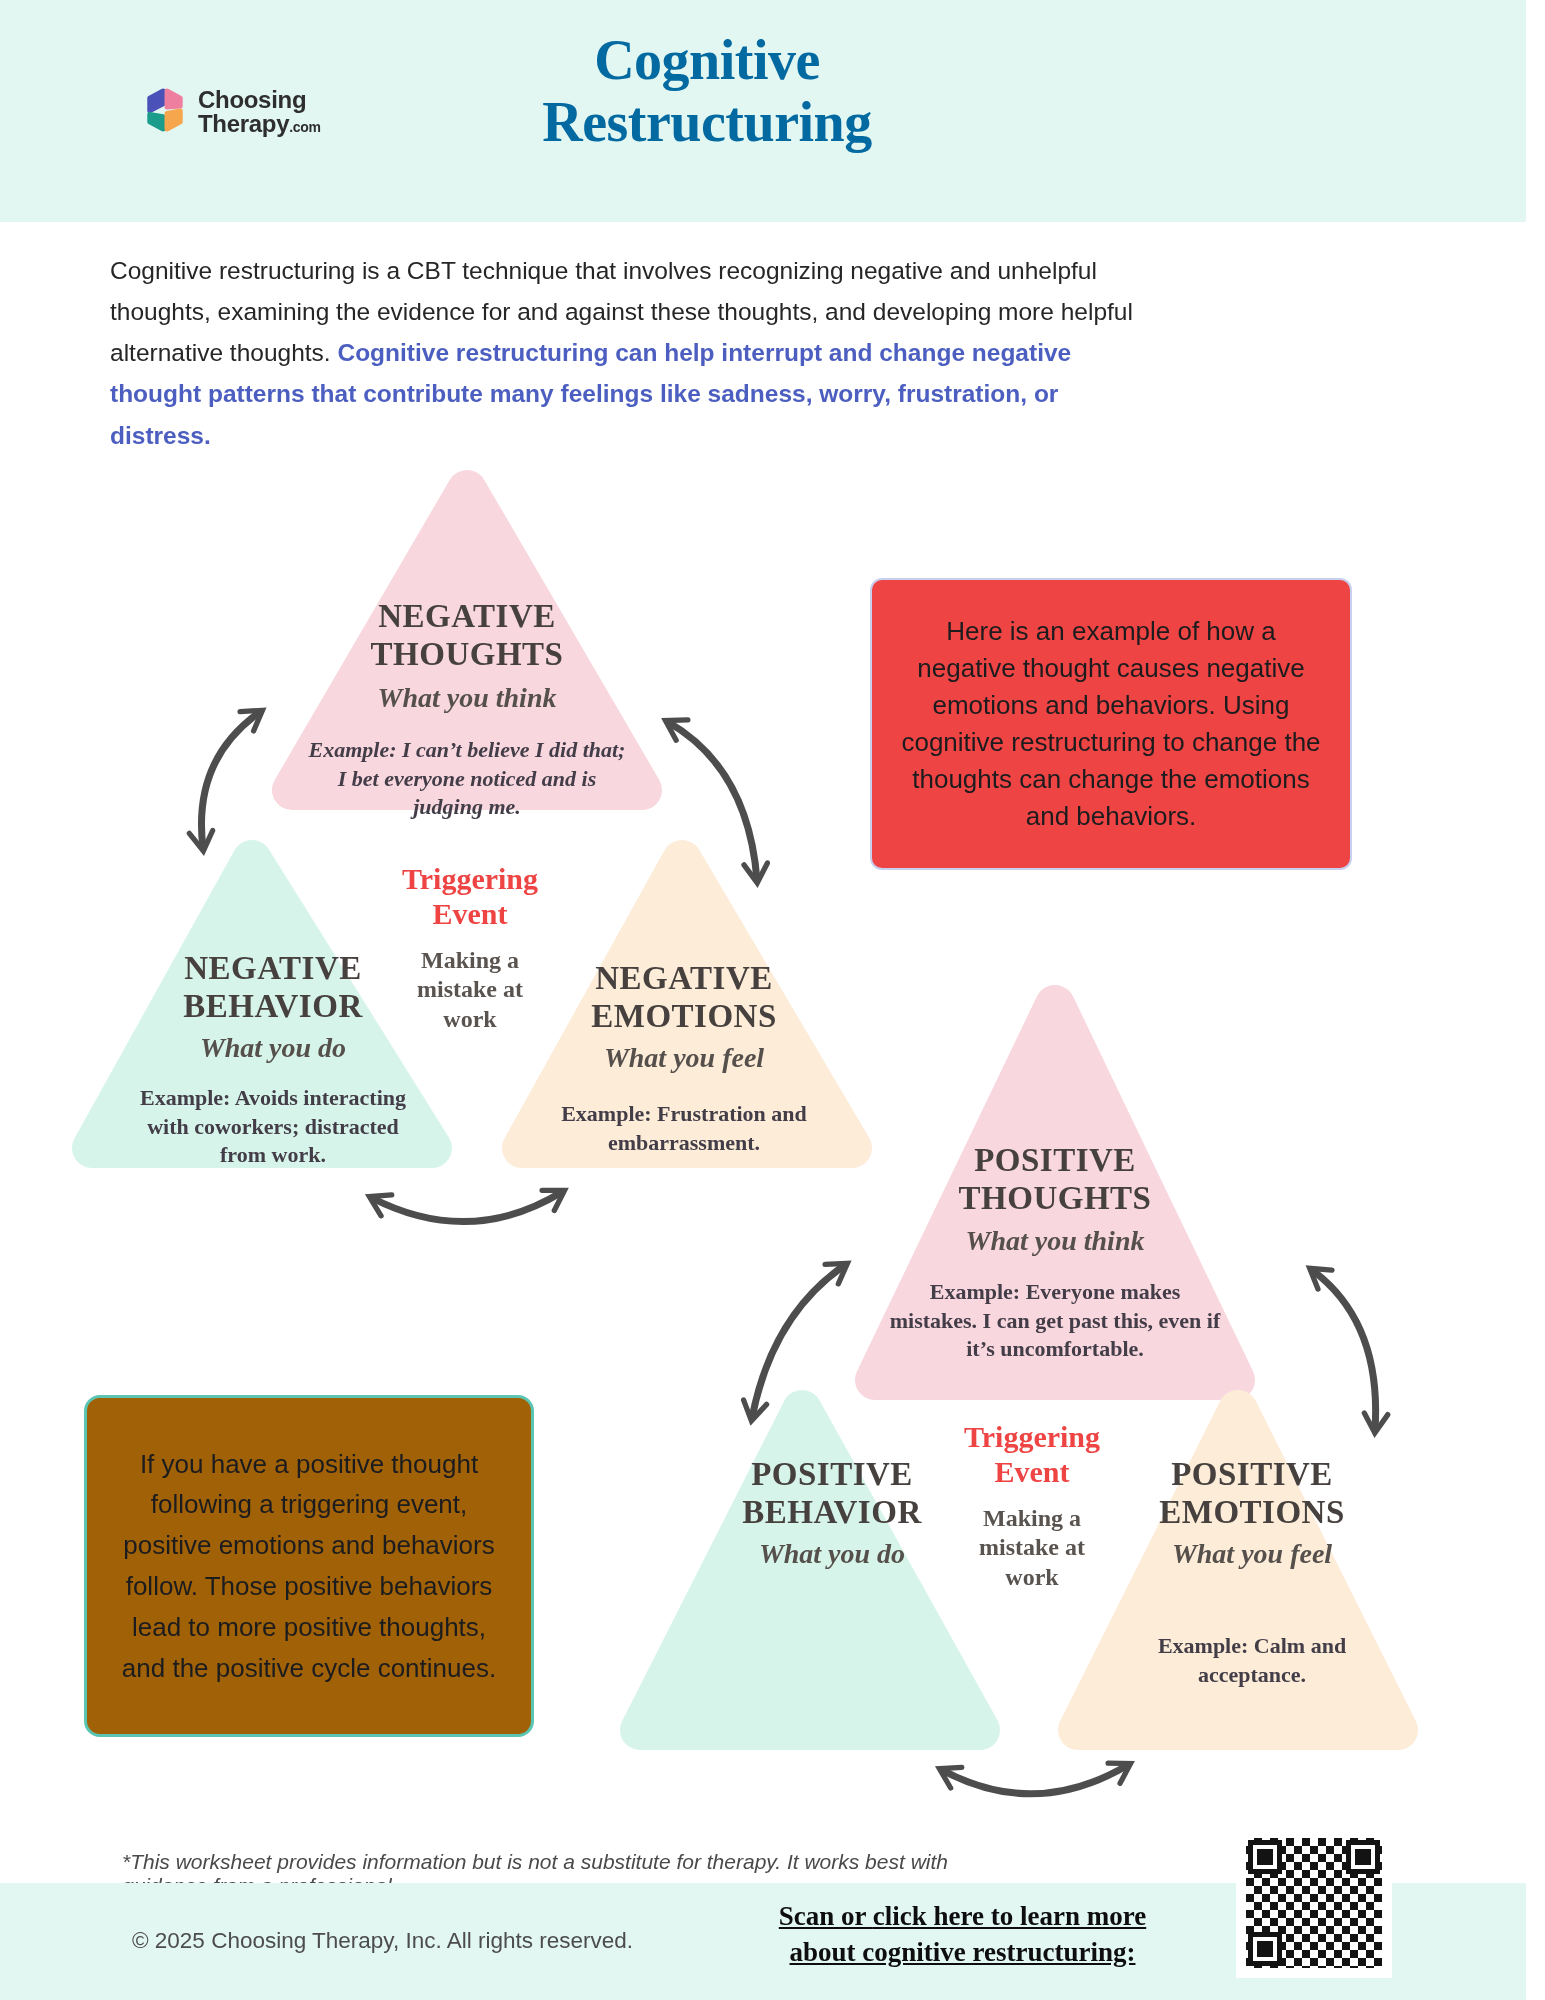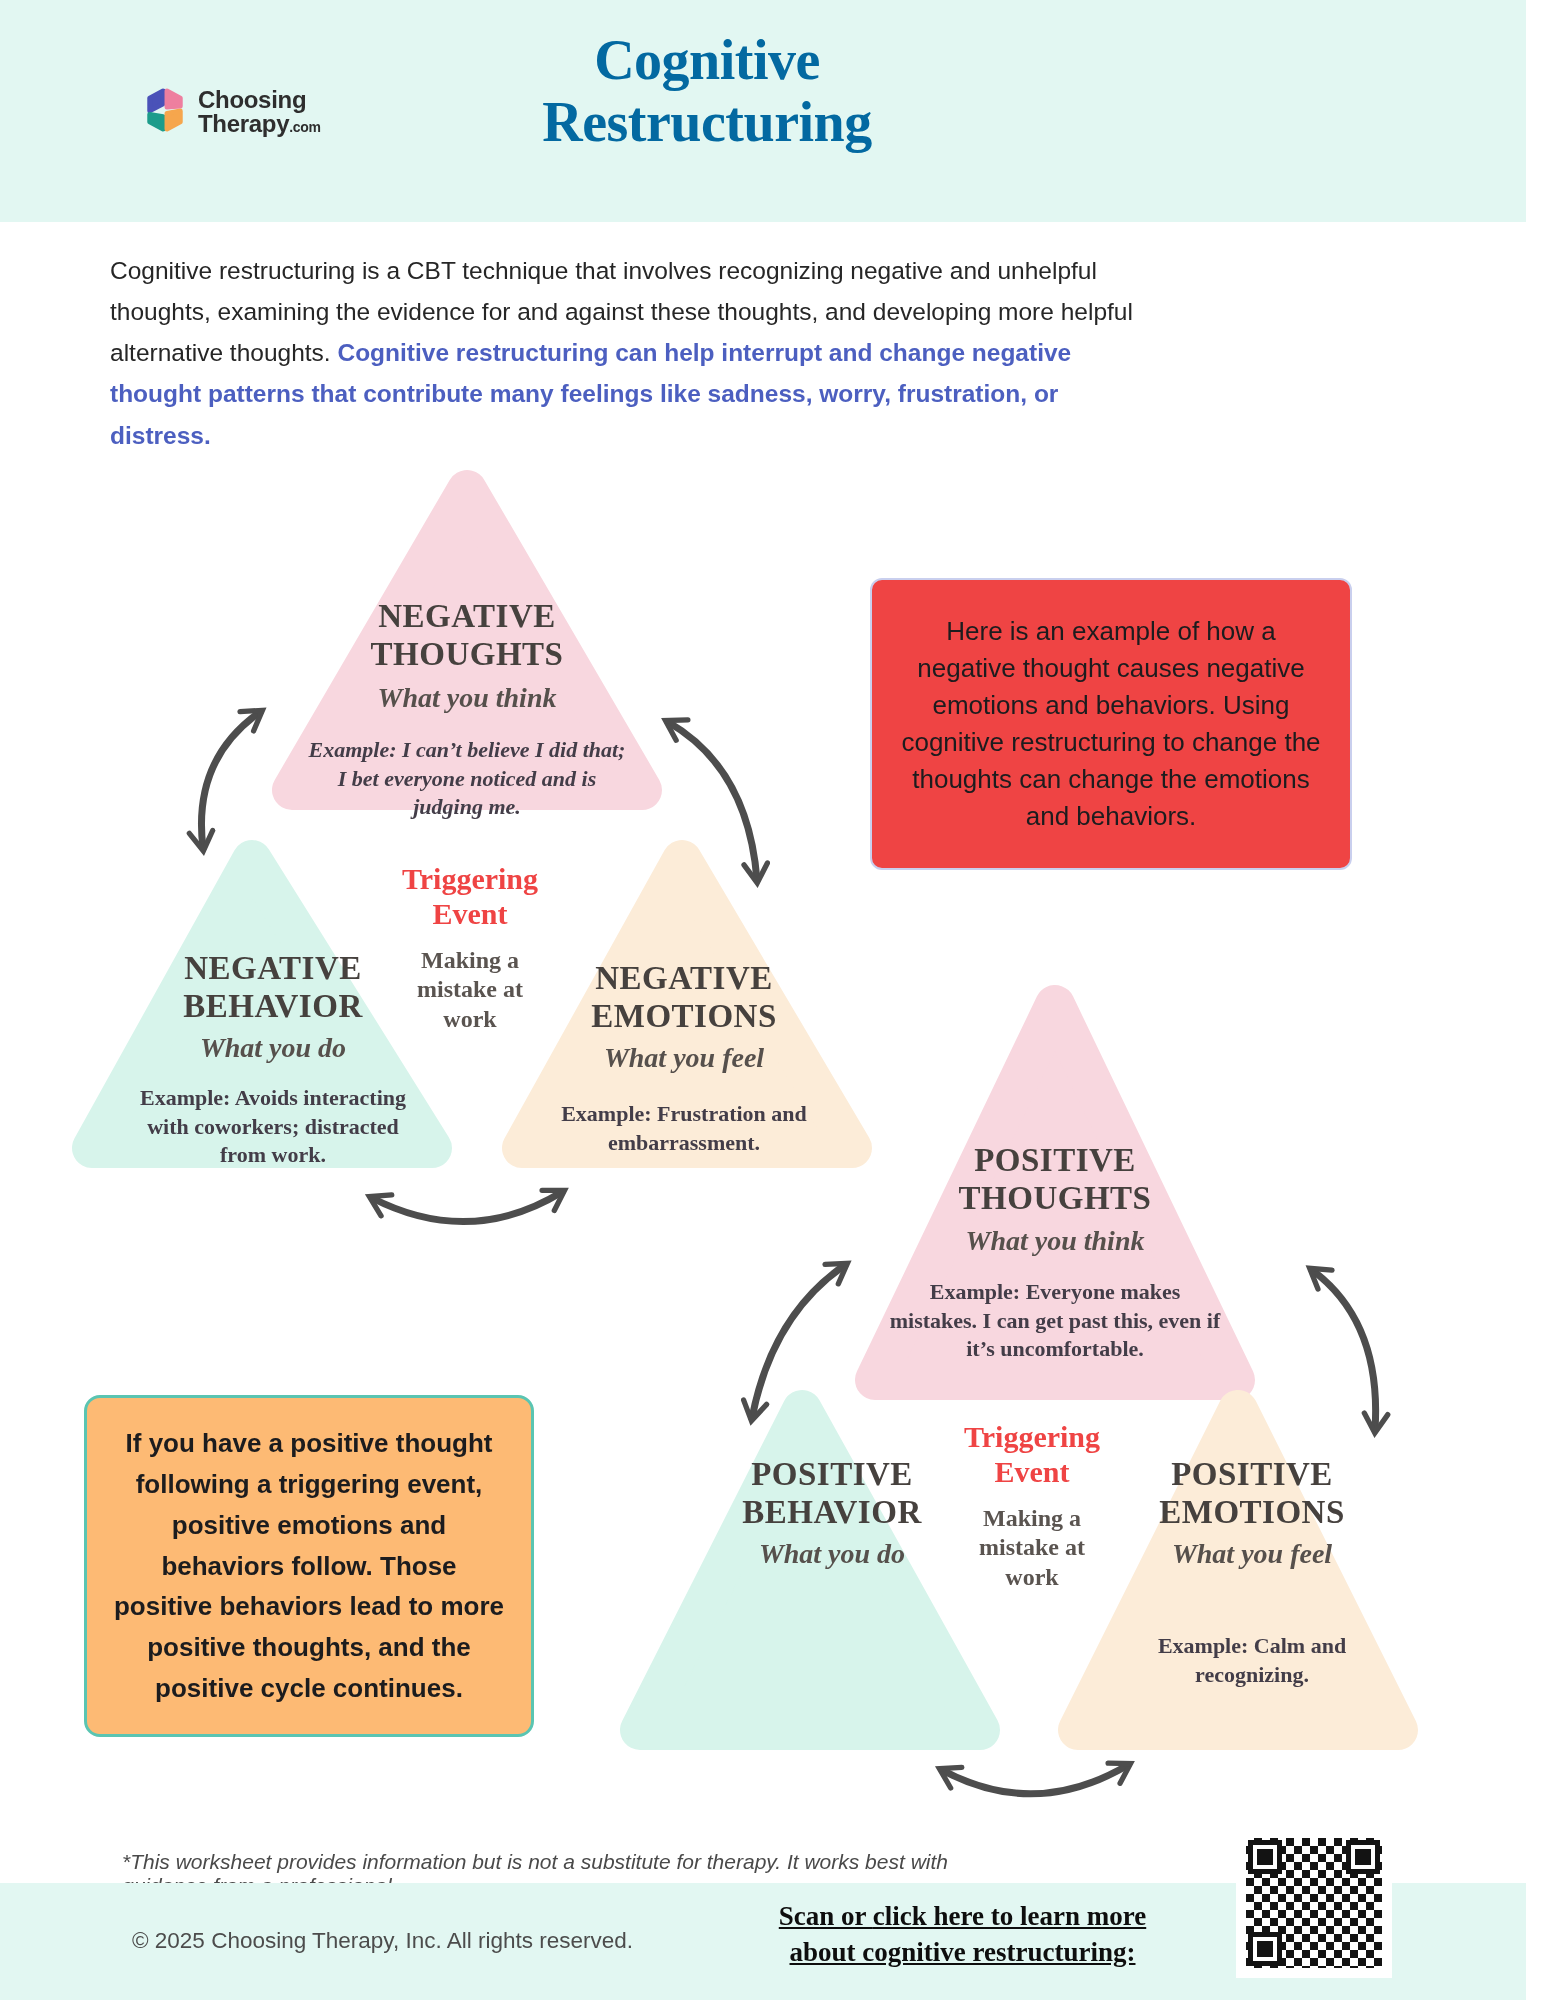--- a/index.html
+++ b/index.html
@@ -33,23 +33,23 @@
   .cir-title{font-family:"Liberation Serif",serif;font-weight:700;font-size:30px;line-height:1.15;
              color:#ef4444;}
   .cir-sub{font-family:"Liberation Serif",serif;font-weight:700;font-size:24px;line-height:1.22;
            color:#5a5450;}
 
   
   #example-box{left:870px;top:578px;width:482px;height:292px;background:#ef4444;
                border:2px solid #c9cfee;border-radius:12px;box-sizing:border-box;
                display:flex;align-items:center;justify-content:center;}
   #example-box .txt{width:430px;font-size:26px;line-height:1.42;color:#1c1c1e;text-align:center;}
-  #positive-box{left:84px;top:1395px;width:450px;height:342px;background:#fdba74;
+  #positive-box{left:84px;top:1395px;width:450px;height:342px;background:#a16207;
                 border:3px solid #5ac5b2;border-radius:16px;box-sizing:border-box;
-                display:flex;align-items:center;justify-content:center;font-weight:bold;}
+                display:flex;align-items:center;justify-content:center;}
   #positive-box .txt{width:395px;font-size:26px;line-height:1.57;color:#1c1c1e;text-align:center;}
 
   
   #disclaimer{left:122px;top:1850px;width:900px;font-style:italic;font-size:21px;color:#4a4a4a;}
   #footer-band{left:0;top:1883px;width:1545px;height:117px;background:#e2f7f2;}
   #copyright{left:132px;top:1928px;font-size:22.5px;color:#4c4c4c;}
   #scan-text{left:690px;top:1898px;width:545px;font-family:"Liberation Serif",serif;font-weight:700;
              font-size:27px;line-height:1.35;color:#0e0e0e;text-align:center;text-decoration:underline;}
   #scan-text a{color:#0e0e0e;text-decoration:underline;}
   #qr-pad{left:1236px;top:1828px;width:156px;height:150px;background:#ffffff;}
@@ -174,21 +174,21 @@
 work</div>
 
     <div class="abs tri-title center pre" style="left:82px;top:486px;width:300px;">POSITIVE
 BEHAVIOR</div>
     <div class="abs tri-sub center" style="left:82px;top:568px;width:300px;">What you do</div>
 
     <div class="abs tri-title center pre" style="left:502px;top:486px;width:300px;">POSITIVE
 EMOTIONS</div>
     <div class="abs tri-sub center" style="left:502px;top:568px;width:300px;">What you feel</div>
     <div class="abs tri-ex center pre" style="left:527px;top:662px;width:250px;">Example: Calm and
-recognizing.</div>
+acceptance.</div>
   </div>
 
   <div id="positive-box" class="abs">
     <div class="txt">If you have a positive thought following a triggering event, positive emotions and behaviors follow. Those positive behaviors lead to more positive thoughts, and the positive cycle continues.</div>
   </div>
 
   <div id="disclaimer" class="abs">*This worksheet provides information but is not a substitute for therapy. It works best with guidance from a professional.</div>
   <div id="footer-band" class="abs"></div>
   <div id="copyright" class="abs">© 2025 Choosing Therapy, Inc. All rights reserved.</div>
 

